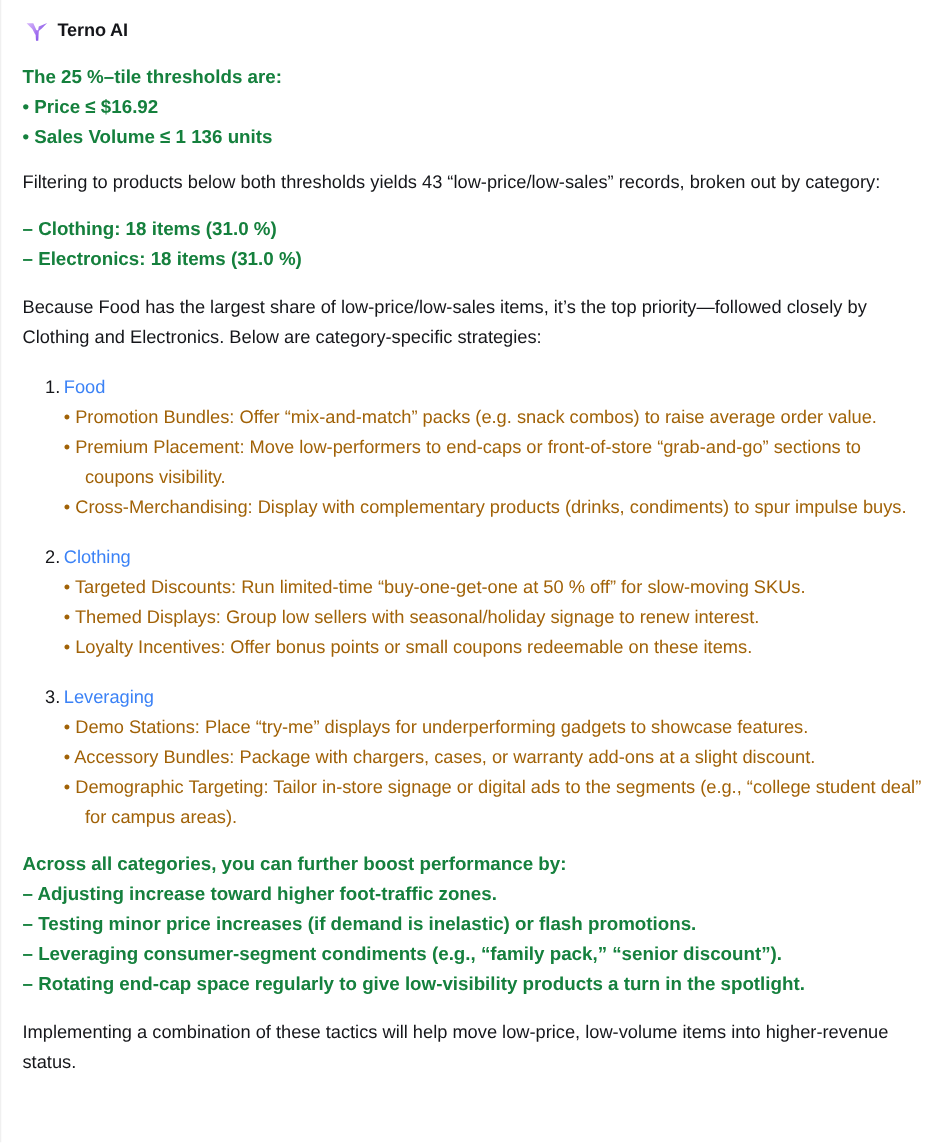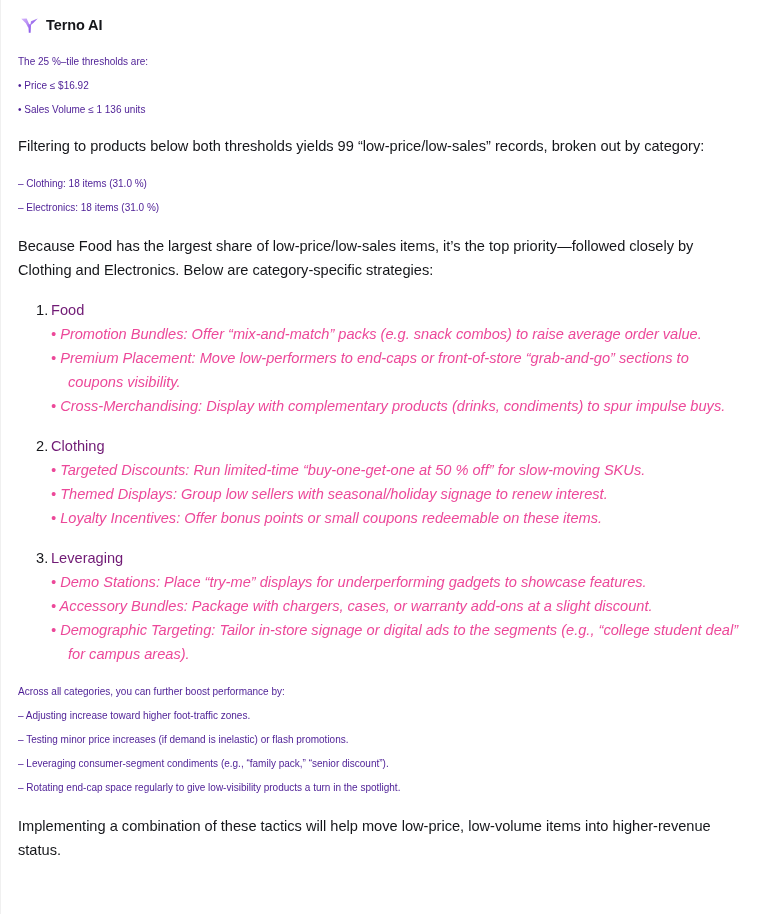--- a/index.html
+++ b/index.html
@@ -64,24 +64,25 @@
     margin: 0 0 14px 0;
     color: #15161a;
   }
   .para.tight {
     margin-bottom: 0;
   }
   .lines {
     margin: 0 0 14px 0;
   }
   .line {
-    font-size: 10px;
-    line-height: 24px;
-    color: #4c1d95;
+    font-size: 15px;
+    line-height: 24px;
+    color: #15803d;
     white-space: nowrap;
+    font-weight: bold;
   }
   .block-gap-sm { margin-bottom: 12px; }
 
   
   .num-list {
     margin: 0 0 14px 0;
     padding: 0;
     list-style: none;
     counter-reset: strat;
   }
@@ -97,35 +98,34 @@
     position: absolute;
     left: 18px;
     top: 0;
     font-size: 14.6px;
     line-height: 24px;
     color: #15161a;
   }
   .num-title {
     font-size: 14.6px;
     line-height: 24px;
-    color: #701a75;
+    color: #3b82f6;
     margin-top: 16px;
   }
   .sub-list {
     margin: 0;
     padding: 0;
     list-style: none;
   }
   .sub-list li {
     font-size: 14.6px;
     line-height: 24px;
-    color: #ec4899;
+    color: #a16207;
     padding-left: 17px;
     text-indent: -17px;
-    font-style: italic;
   }
 </style>
 </head>
 <body>
 
 <div class="page">
   <div class="edge-rule"></div>
 
   <div class="content">
 
@@ -156,21 +156,21 @@
       </span>
       <span class="brand-name">Terno AI</span>
     </div>
 
     <div class="lines block-gap-sm">
       <div class="line">The 25 %–tile thresholds are:</div>
       <div class="line">• Price ≤ $16.92</div>
       <div class="line">• Sales Volume ≤ 1 136 units</div>
     </div>
 
-    <p class="para">Filtering to products below both thresholds yields 99 “low-price/low-sales” records, broken out by category:</p>
+    <p class="para">Filtering to products below both thresholds yields 43 “low-price/low-sales” records, broken out by category:</p>
 
     <div class="lines">
       <div class="line">– Clothing: 18 items (31.0 %)</div>
       <div class="line">– Electronics: 18 items (31.0 %)</div>
     </div>
 
     <p class="para">Because Food has the largest share of low-price/low-sales items, it’s the top priority—followed closely by Clothing and Electronics. Below are category-specific strategies:</p>
 
     <ol class="num-list">
       <li class="num-item">

